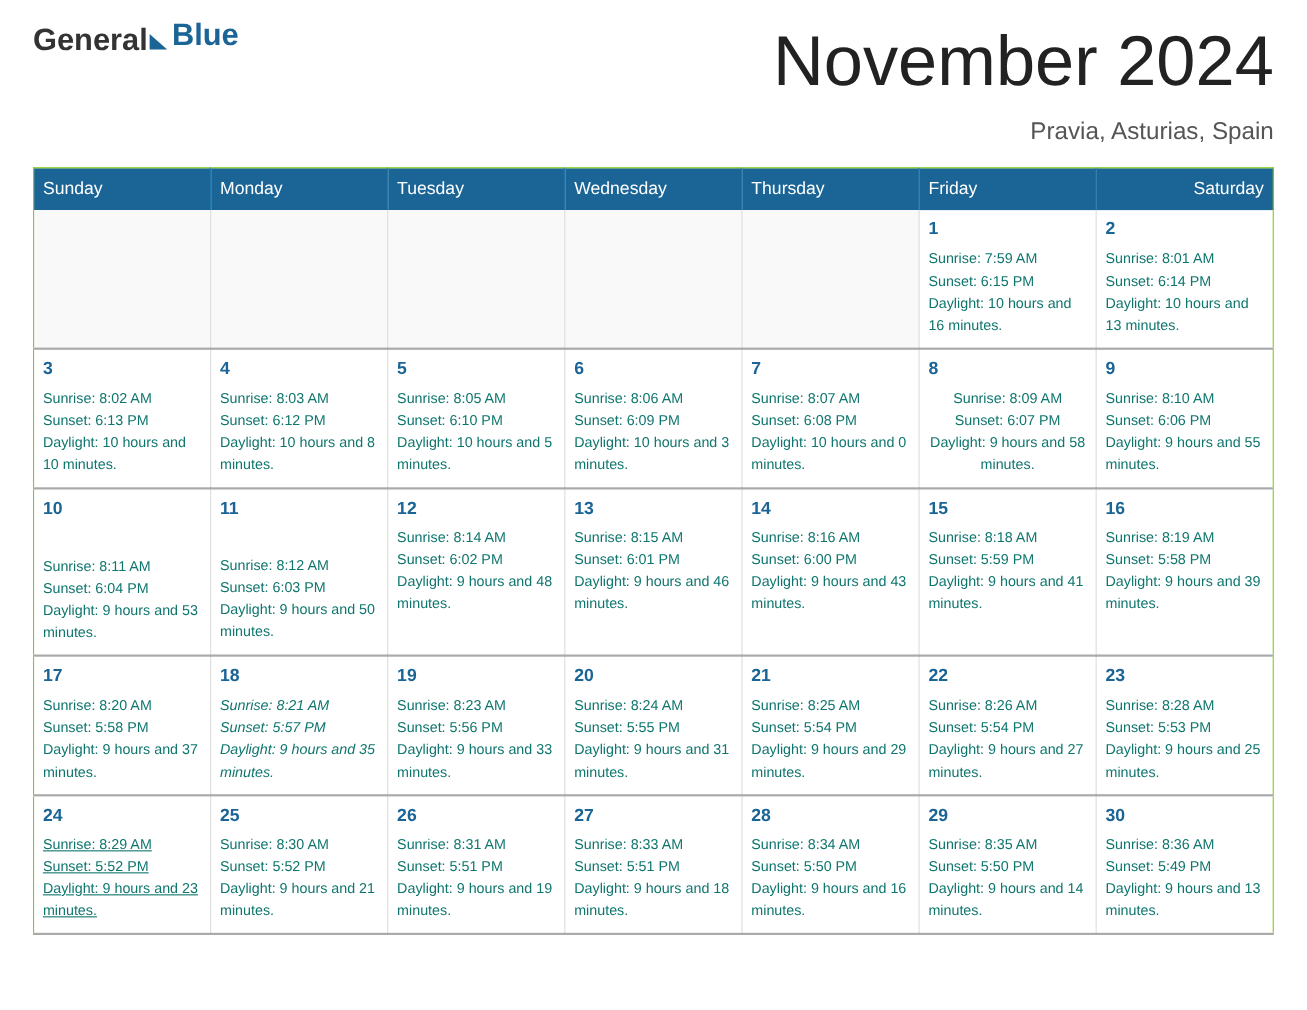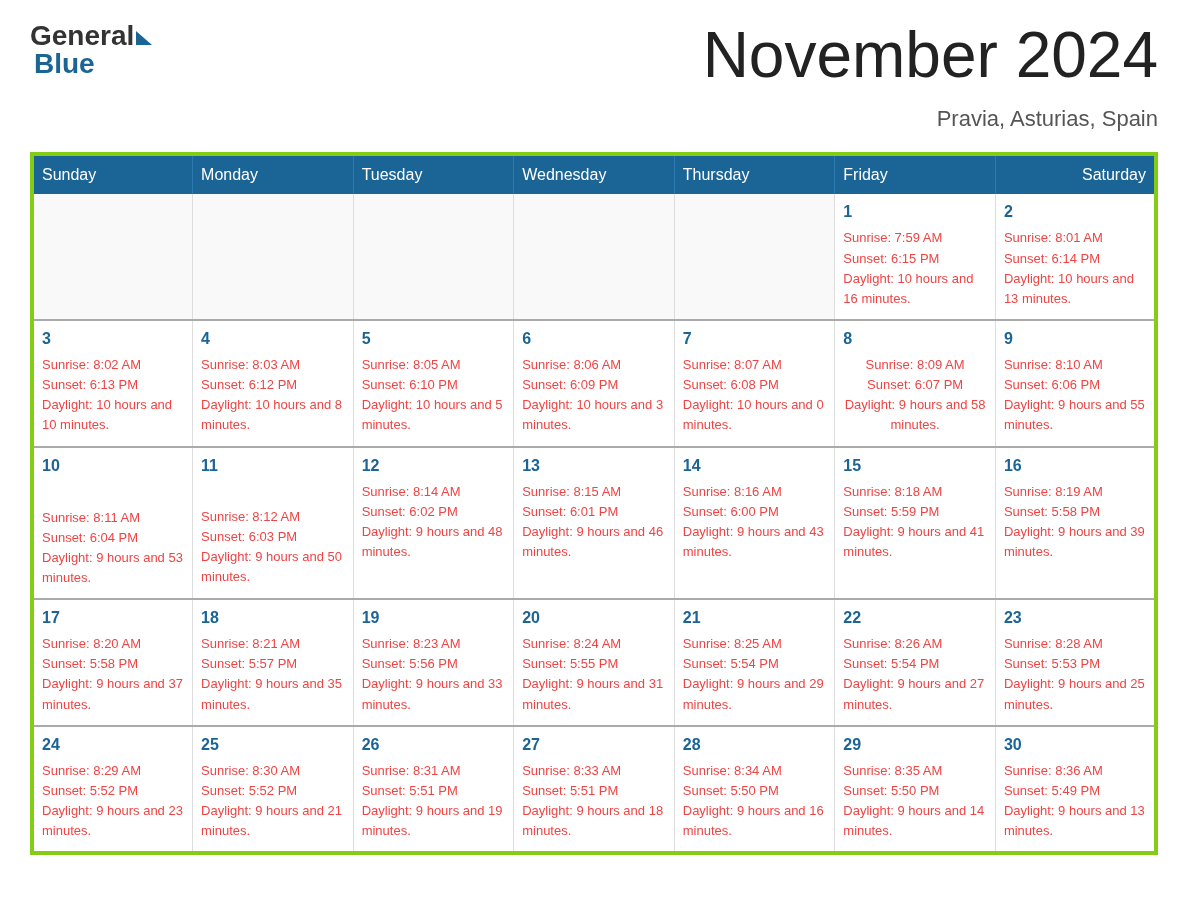--- a/index.html
+++ b/index.html
@@ -11,21 +11,20 @@
       min-height: 918px;
     }
     .header-area {
       display: flex;
       justify-content: space-between;
       align-items: flex-start;
       margin-bottom: 20px;
     }
     .logo-area {
       display: flex;
-      flex-direction: column;
       align-items: flex-start;
     }
     .logo-text {
       display: flex;
       align-items: center;
     }
     .logo-general {
       font-size: 28px;
       font-weight: bold;
       color: #333;
@@ -57,21 +56,21 @@
     }
     .location-title {
       font-size: 22px;
       color: #555;
       font-weight: normal;
       margin-top: 16px;
     }
     .calendar-table {
       width: 100%;
       border-collapse: collapse;
-      border: 4px solid #84cc16;
+      border: 1px solid #84cc16;
     }
     .calendar-table thead tr {
       background-color: #1a6496;
     }
     .calendar-table thead th {
       color: #fff;
       padding: 10px 8px;
       font-size: 16px;
       font-weight: normal;
       text-align: left;
@@ -99,21 +98,21 @@
     }
     .day-number {
       font-size: 16px;
       color: #1a6496;
       font-weight: bold;
       display: block;
       margin-bottom: 4px;
     }
     .day-info {
       font-size: 13px;
-      color: #ef4444;
+      color: #0f766e;
       line-height: 1.55;
     }
     .empty-cell {
       background: #f9f9f9;
     }
   </style>
 </head>
 <body>
 
 <div class="header-area">
@@ -252,21 +251,21 @@
       </tr>
       <tr>
         <td>
           <span class="day-number">17</span>
           <div class="day-info" style="white-space: pre-line;">Sunrise: 8:20 AM
 Sunset: 5:58 PM
 Daylight: 9 hours and 37 minutes.</div>
         </td>
         <td>
           <span class="day-number">18</span>
-          <div class="day-info" style="white-space: pre-line;">Sunrise: 8:21 AM
+          <div class="day-info" style="white-space: pre-line; font-style: italic;">Sunrise: 8:21 AM
 Sunset: 5:57 PM
 Daylight: 9 hours and 35 minutes.</div>
         </td>
         <td>
           <span class="day-number">19</span>
           <div class="day-info" style="white-space: pre-line;">Sunrise: 8:23 AM
 Sunset: 5:56 PM
 Daylight: 9 hours and 33 minutes.</div>
         </td>
         <td>
@@ -290,21 +289,21 @@
         <td>
           <span class="day-number">23</span>
           <div class="day-info" style="white-space: pre-line;">Sunrise: 8:28 AM
 Sunset: 5:53 PM
 Daylight: 9 hours and 25 minutes.</div>
         </td>
       </tr>
       <tr>
         <td>
           <span class="day-number">24</span>
-          <div class="day-info" style="white-space: pre-line;">Sunrise: 8:29 AM
+          <div class="day-info" style="white-space: pre-line; text-decoration: underline;">Sunrise: 8:29 AM
 Sunset: 5:52 PM
 Daylight: 9 hours and 23 minutes.</div>
         </td>
         <td>
           <span class="day-number">25</span>
           <div class="day-info" style="white-space: pre-line;">Sunrise: 8:30 AM
 Sunset: 5:52 PM
 Daylight: 9 hours and 21 minutes.</div>
         </td>
         <td>

